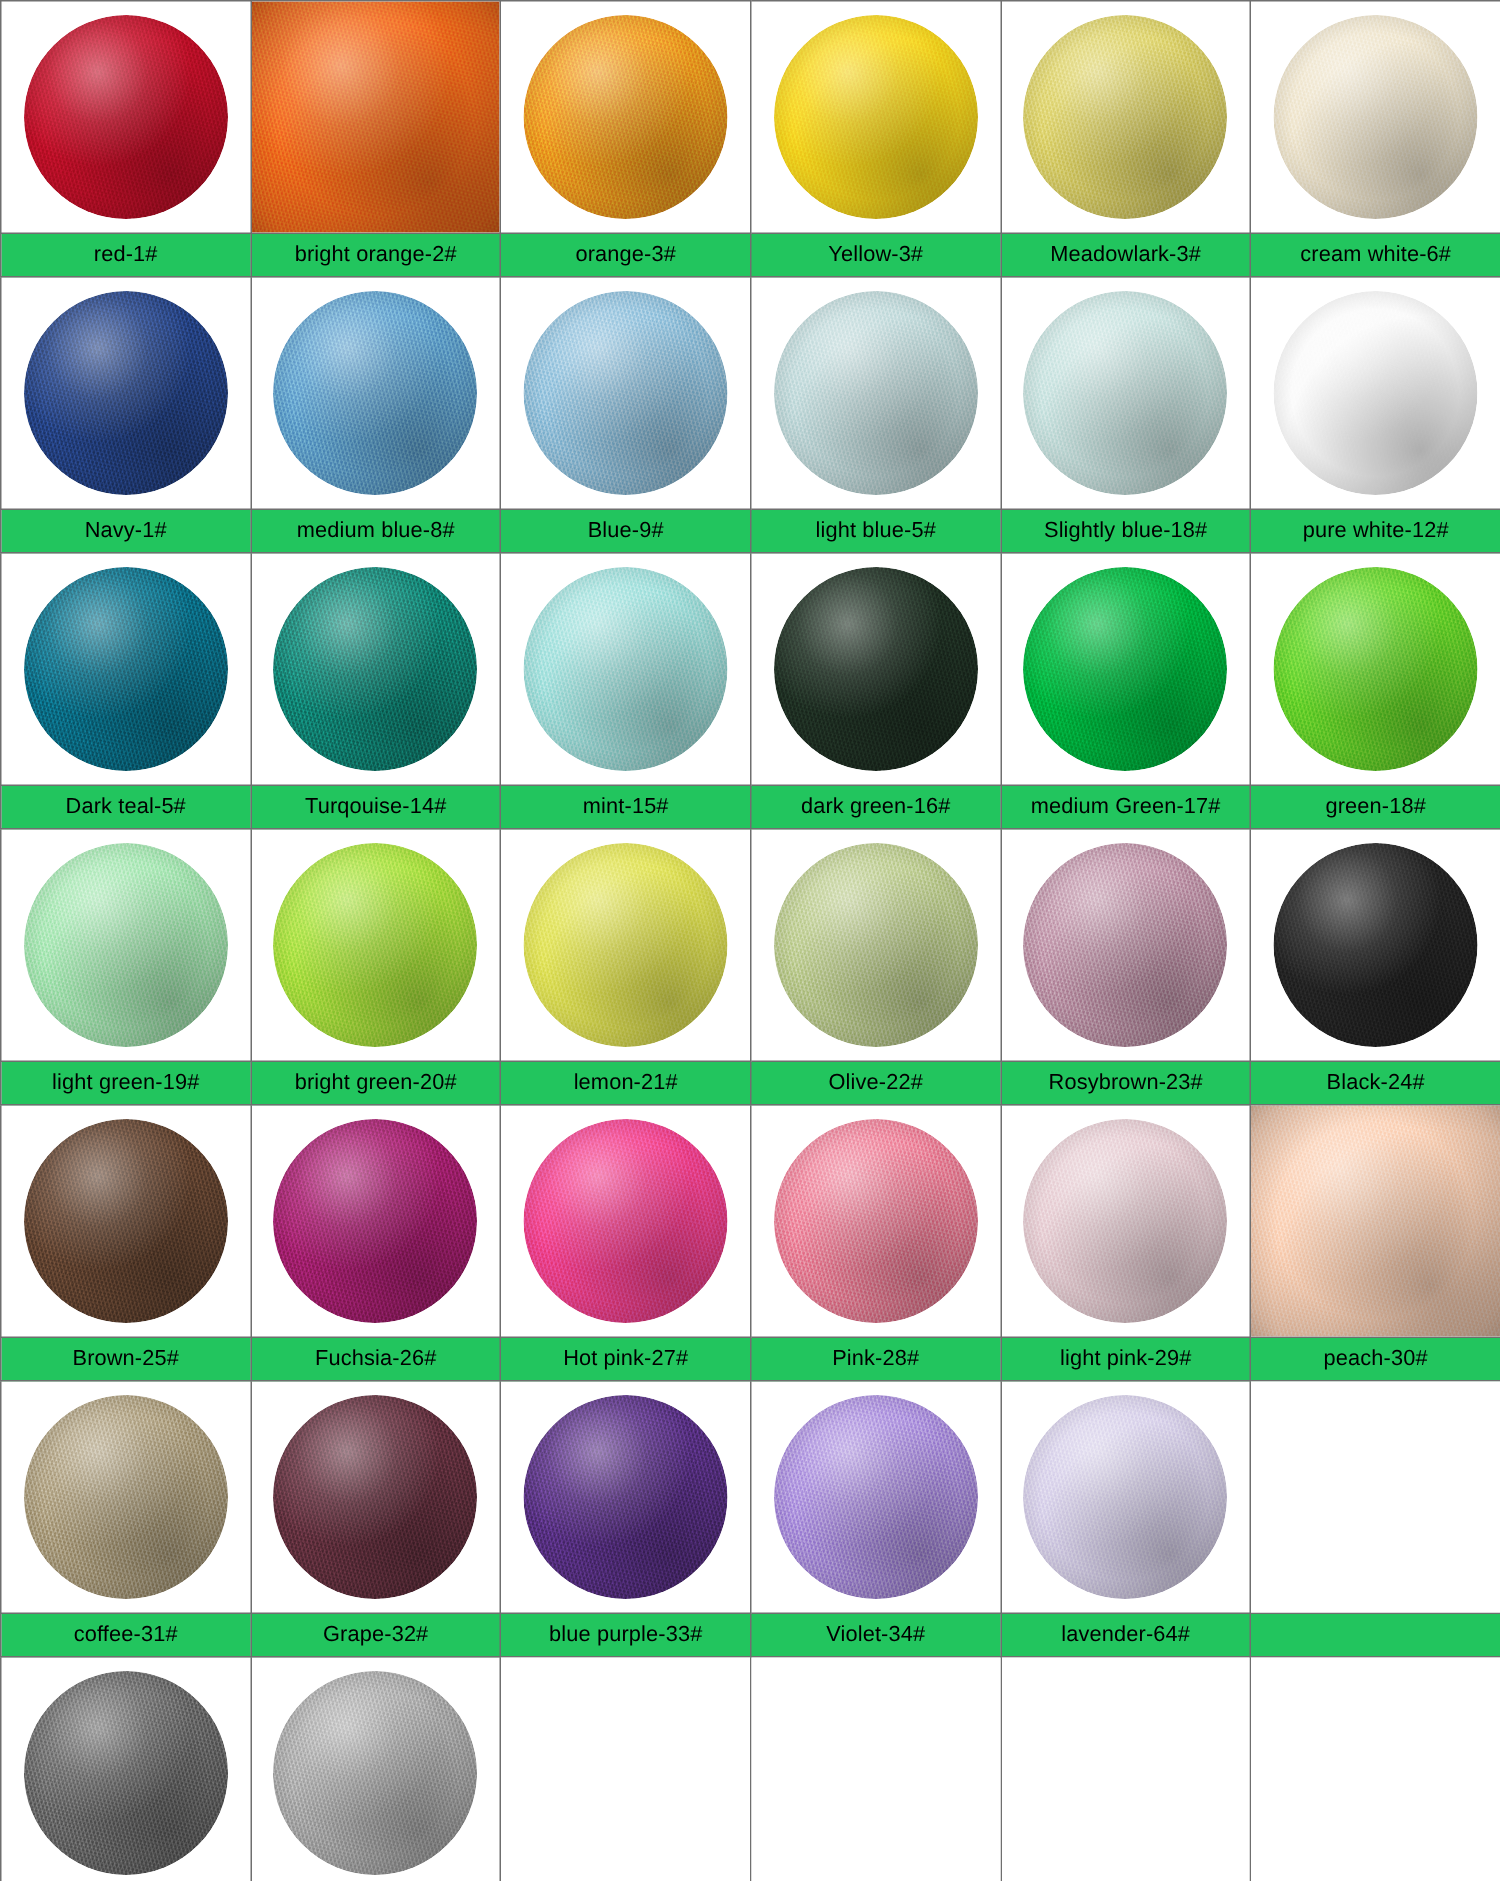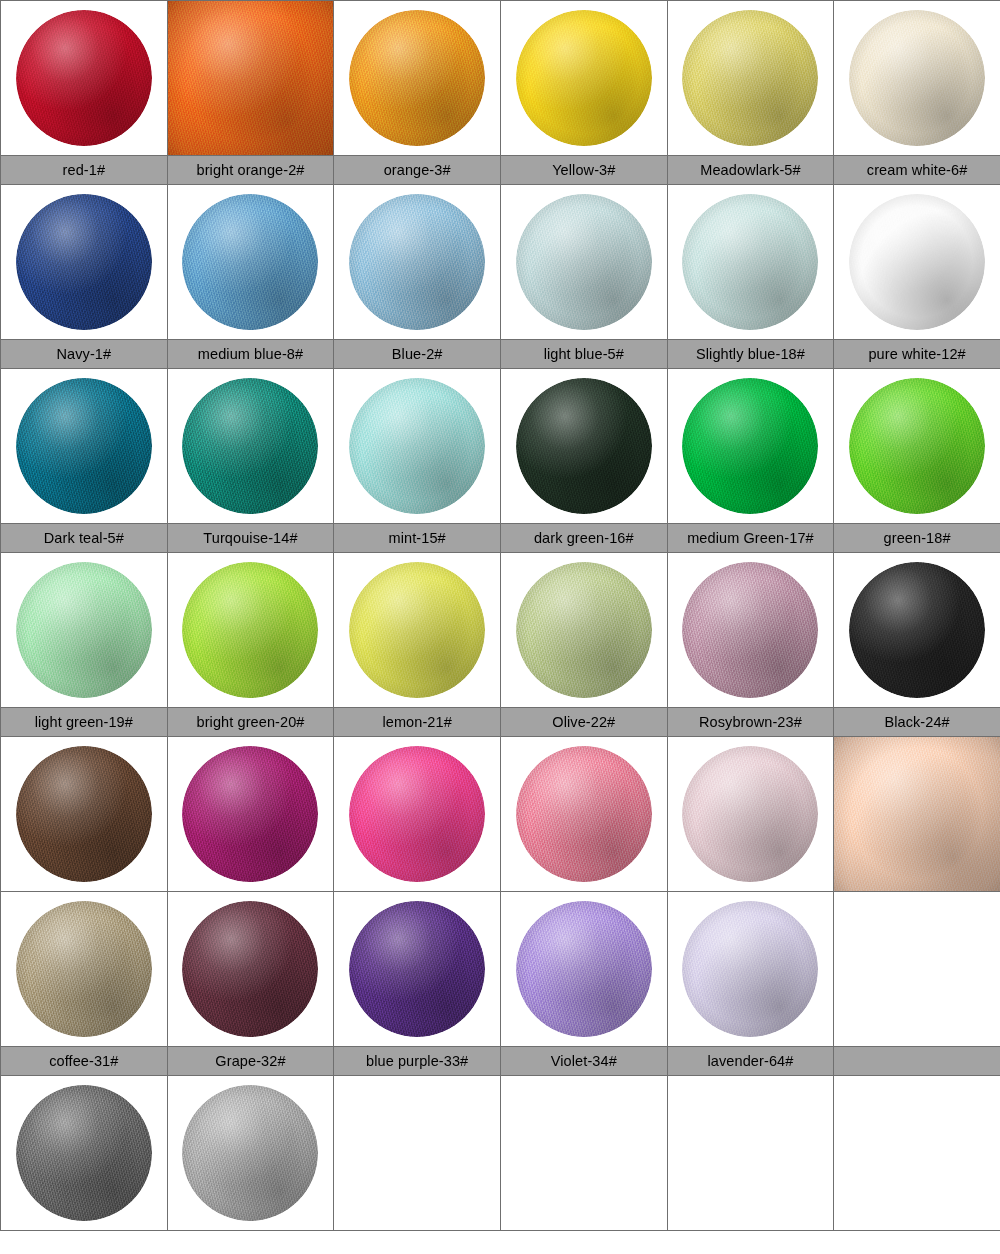--- a/index.html
+++ b/index.html
@@ -31,21 +31,21 @@
     vertical-align: middle;
     text-align: center;
     background: #ffffff;
   }
   tr.label-row > td {
     height: 29px;
     border: 1px solid #6f6f6f;
     padding: 0 2px;
     text-align: center;
     vertical-align: middle;
-    background: #a3a3a3;
+    background: #22c55e;
     font-size: 14.5px;
     color: #000000;
     letter-spacing: 0.1px;
     white-space: nowrap;
     margin-top: 25px;
   }
 
   .cell-inner {
     width: 100%;
     height: 100%;
@@ -177,21 +177,21 @@
                 <div class="shade"></div>
               </div>
             </div>
           </td>
         </tr>
         <tr class="label-row">
           <td>red-1#</td>
           <td>bright orange-2#</td>
           <td>orange-3#</td>
           <td>Yellow-3#</td>
-          <td>Meadowlark-5#</td>
+          <td>Meadowlark-3#</td>
           <td>cream white-6#</td>
         </tr>
         <tr class="image-row">
           <td>
             <div class="cell-inner">
               <div class="ball">
                 <div class="base" style="background: rgb(36, 64, 126);"></div>
                 <div class="threads"></div>
                 <div class="shade"></div>
               </div>
@@ -239,21 +239,21 @@
                 <div class="base" style="background: rgb(251, 251, 251);"></div>
                 <div class="threads"></div>
                 <div class="shade"></div>
               </div>
             </div>
           </td>
         </tr>
         <tr class="label-row">
           <td>Navy-1#</td>
           <td>medium blue-8#</td>
-          <td>Blue-2#</td>
+          <td>Blue-9#</td>
           <td>light blue-5#</td>
           <td>Slightly blue-18#</td>
           <td>pure white-12#</td>
         </tr>
         <tr class="image-row">
           <td>
             <div class="cell-inner">
               <div class="ball">
                 <div class="base" style="background: rgb(11, 106, 130);"></div>
                 <div class="threads"></div>
@@ -428,20 +428,28 @@
           <td>
             <div class="cell-inner">
               <div class="ball full">
                 <div class="base" style="background: rgb(251, 208, 180);"></div>
                 <div class="threads"></div>
                 <div class="shade"></div>
               </div>
             </div>
           </td>
         </tr>
+        <tr class="label-row">
+          <td>Brown-25#</td>
+          <td>Fuchsia-26#</td>
+          <td>Hot pink-27#</td>
+          <td>Pink-28#</td>
+          <td>light pink-29#</td>
+          <td>peach-30#</td>
+        </tr>
         <tr class="image-row">
           <td>
             <div class="cell-inner">
               <div class="ball">
                 <div class="base" style="background: rgb(171, 156, 123);"></div>
                 <div class="threads"></div>
                 <div class="shade"></div>
               </div>
             </div>
           </td>

